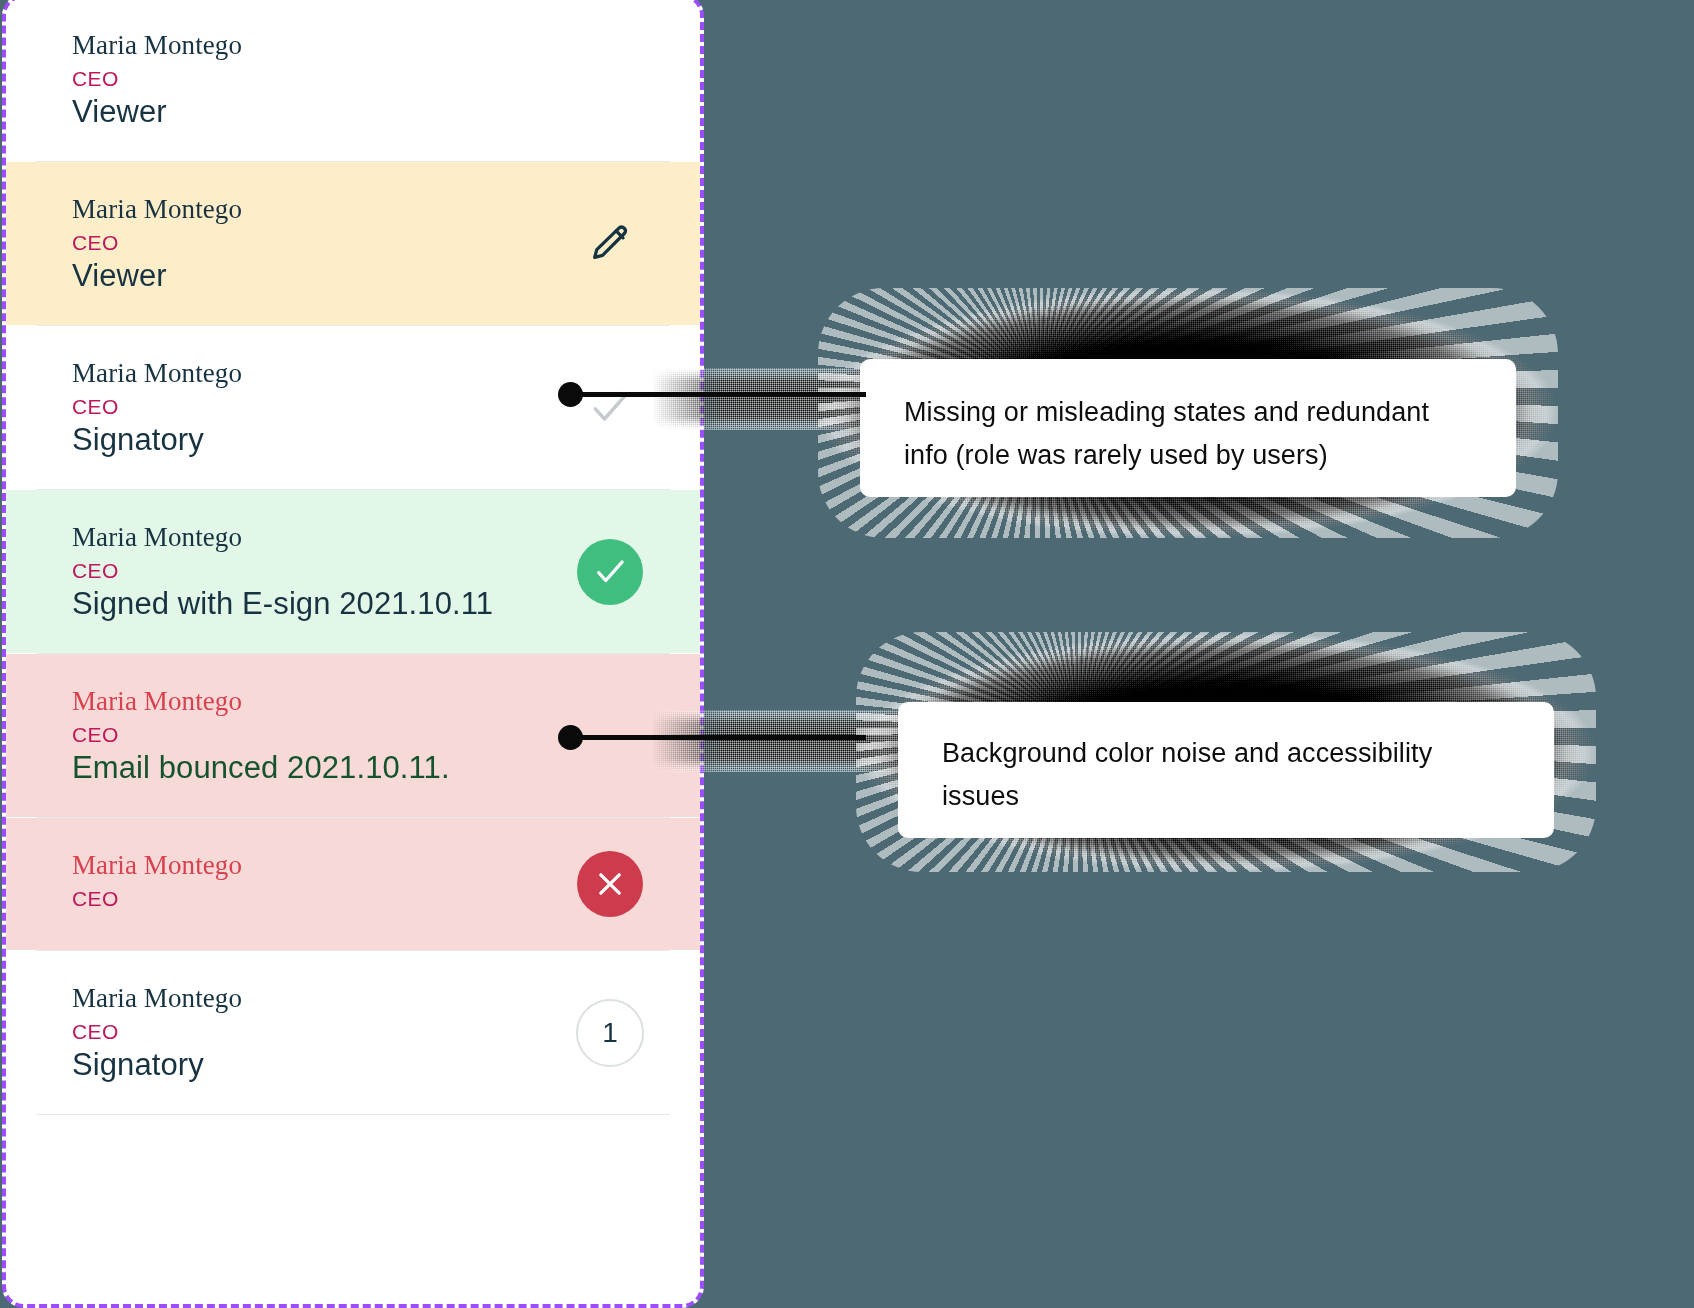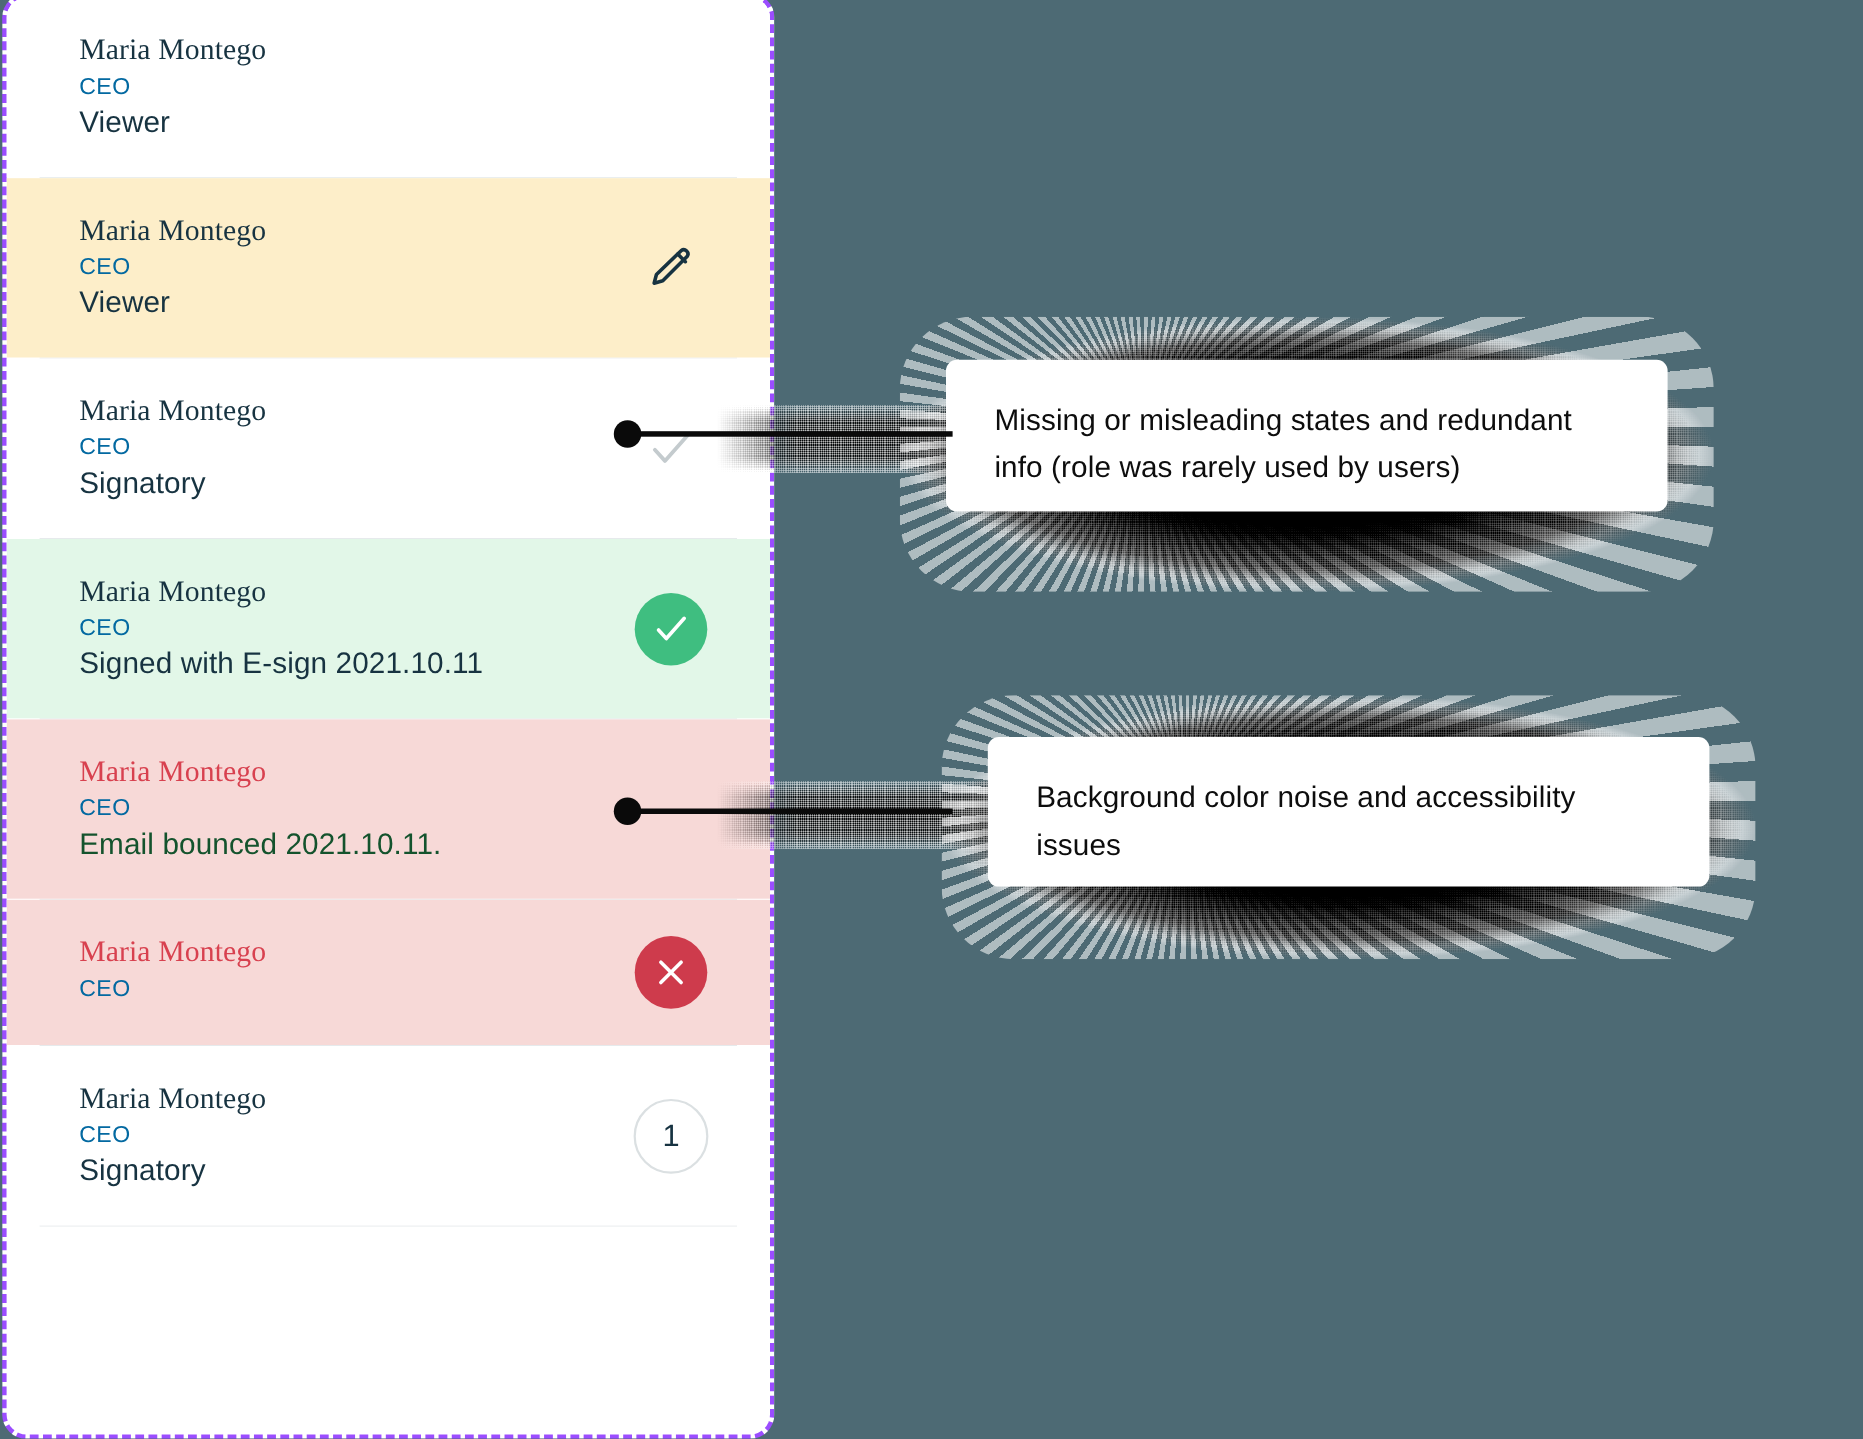--- a/index.html
+++ b/index.html
@@ -59,27 +59,27 @@
     letter-spacing: .1px;
     margin-bottom: 3px;
     font-family: Liberation Serif, serif;
   }
   .row.tint-red .row-name,
   .row.state-error .row-name { color: #d8414f; }
 
   .row-title {
     font-size: 21px;
     line-height: 28px;
-    color: #0369a1;
+    color: #be185d;
     letter-spacing: .4px;
     margin-bottom: 3px;
   }
 
   .row-status {
-    font-size: 27px;
+    font-size: 31px;
     line-height: 31px;
     color: #173341;
     letter-spacing: .1px;
   }
   .row.tint-red .row-status { color: #14532d; }
 
   .row-icon {
     position: absolute;
     right: 56px;
     top: 50%;
@@ -162,23 +162,24 @@
     background-blend-mode: screen, screen, normal;
     filter: contrast(165%);
     -webkit-mask-image: linear-gradient(90deg, rgba(0,0,0,0) 0%, #000 28%, #000 100%);
             mask-image: linear-gradient(90deg, rgba(0,0,0,0) 0%, #000 28%, #000 100%);
   }
 
   .callout-card {
     position: absolute;
     background: #ffffff;
     border-radius: 10px;
-    padding: 34px 44px;
+    padding: 20px 44px;
     display: flex;
-    align-items: flex-start;
+    align-items: flex-end;
+    margin-top: 32px;
   }
 
   .callout-text {
     font-size: 27px;
     line-height: 43px;
     color: #0d0d0d;
     letter-spacing: .1px;
   }
 
   

